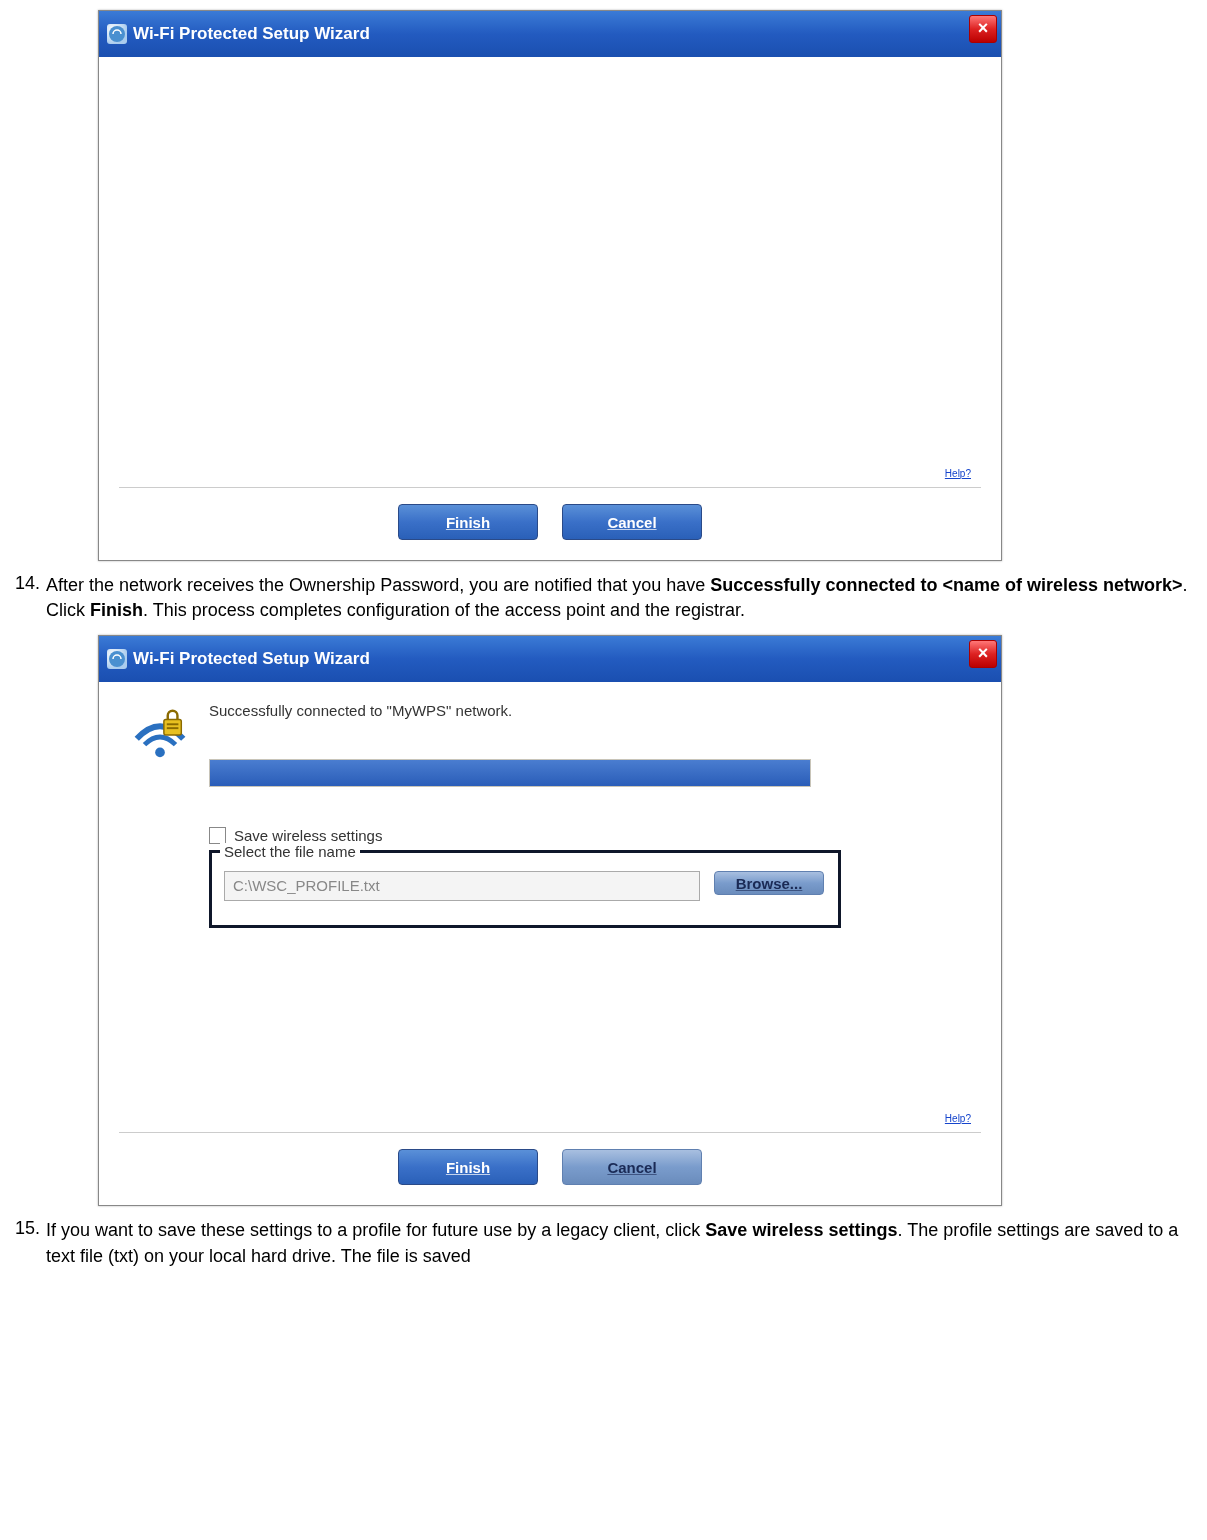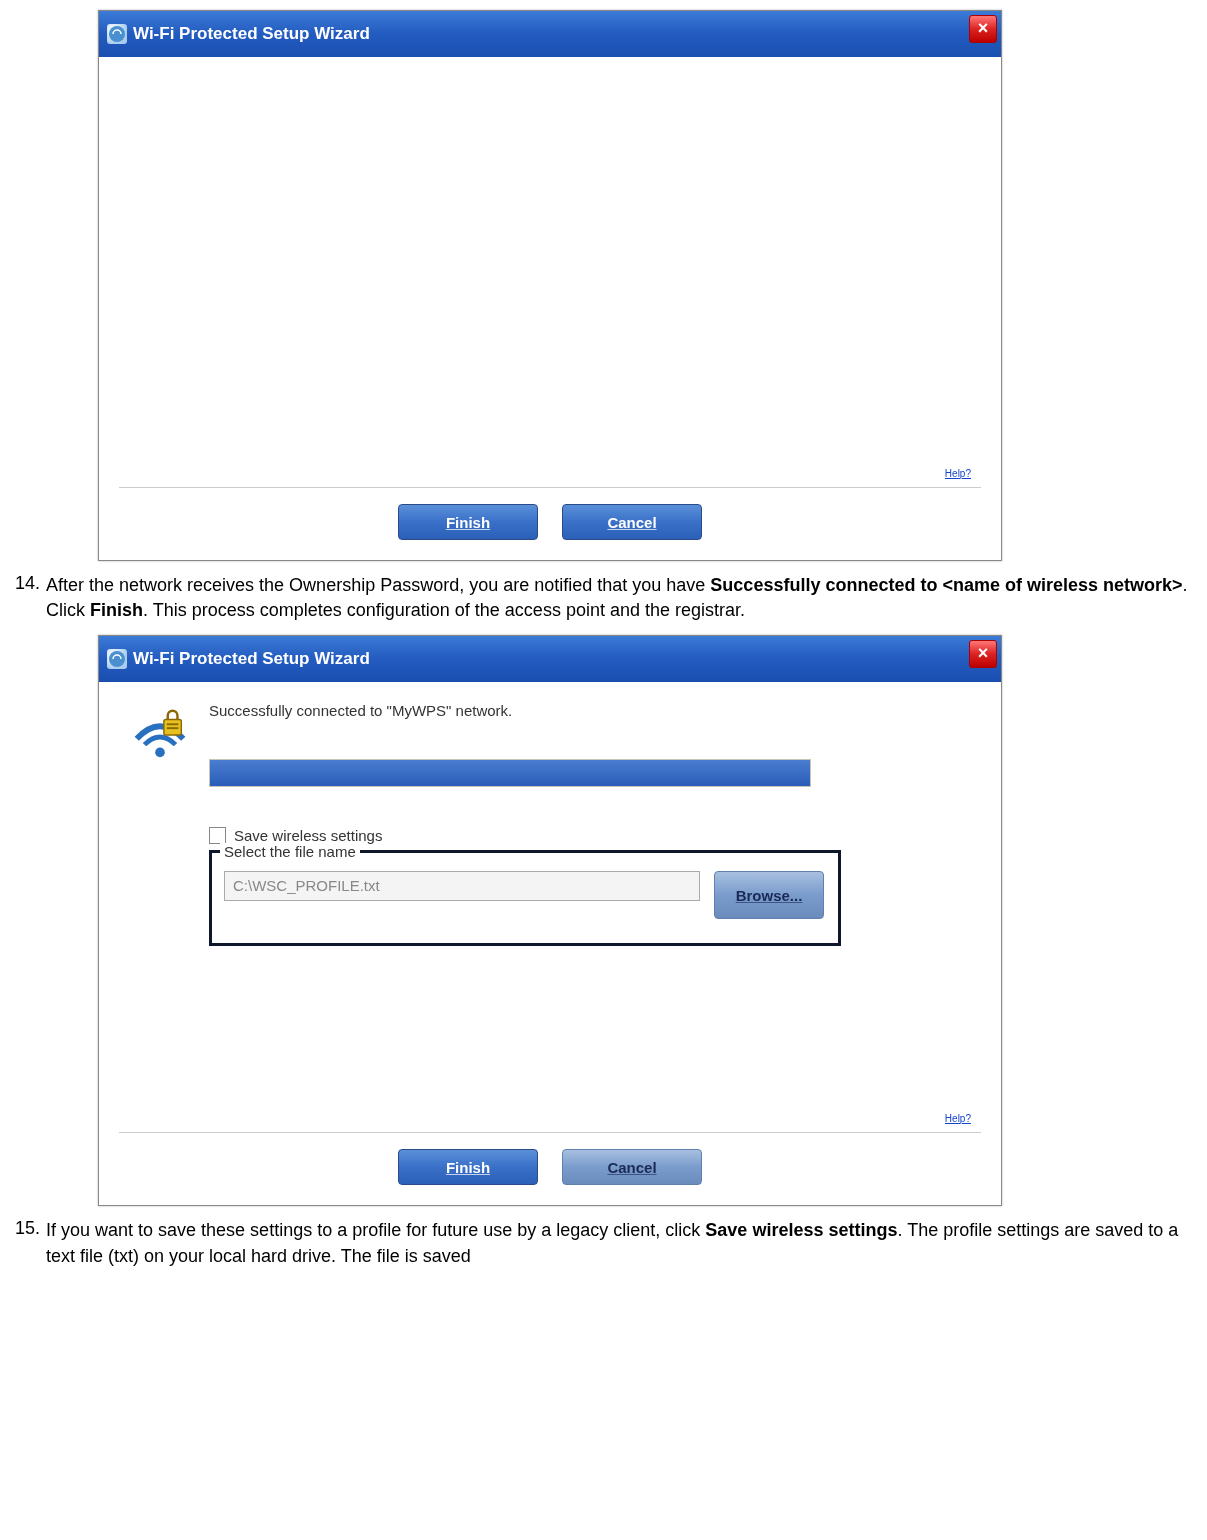--- a/index.html
+++ b/index.html
@@ -146,21 +146,21 @@
     height: 28px;
     border: 1px solid #aaa;
     background: #f4f4f4;
     color: #888;
     padding: 0 8px;
     line-height: 28px;
     font-size: 15px;
   }
   .xp-btn {
     min-width: 110px;
-    height: 48px;
+    height: 24px;
     border: 1px solid #6080b0;
     border-radius: 4px;
     background: linear-gradient(to bottom,#a8bfe0 0%,#7a9ccc 50%,#6a8cbc 100%);
     color: #1a2a55;
     font-family: Tahoma, sans-serif;
     font-size: 15px;
     font-weight: bold;
     cursor: pointer;
     display: inline-flex;
     align-items: center;

